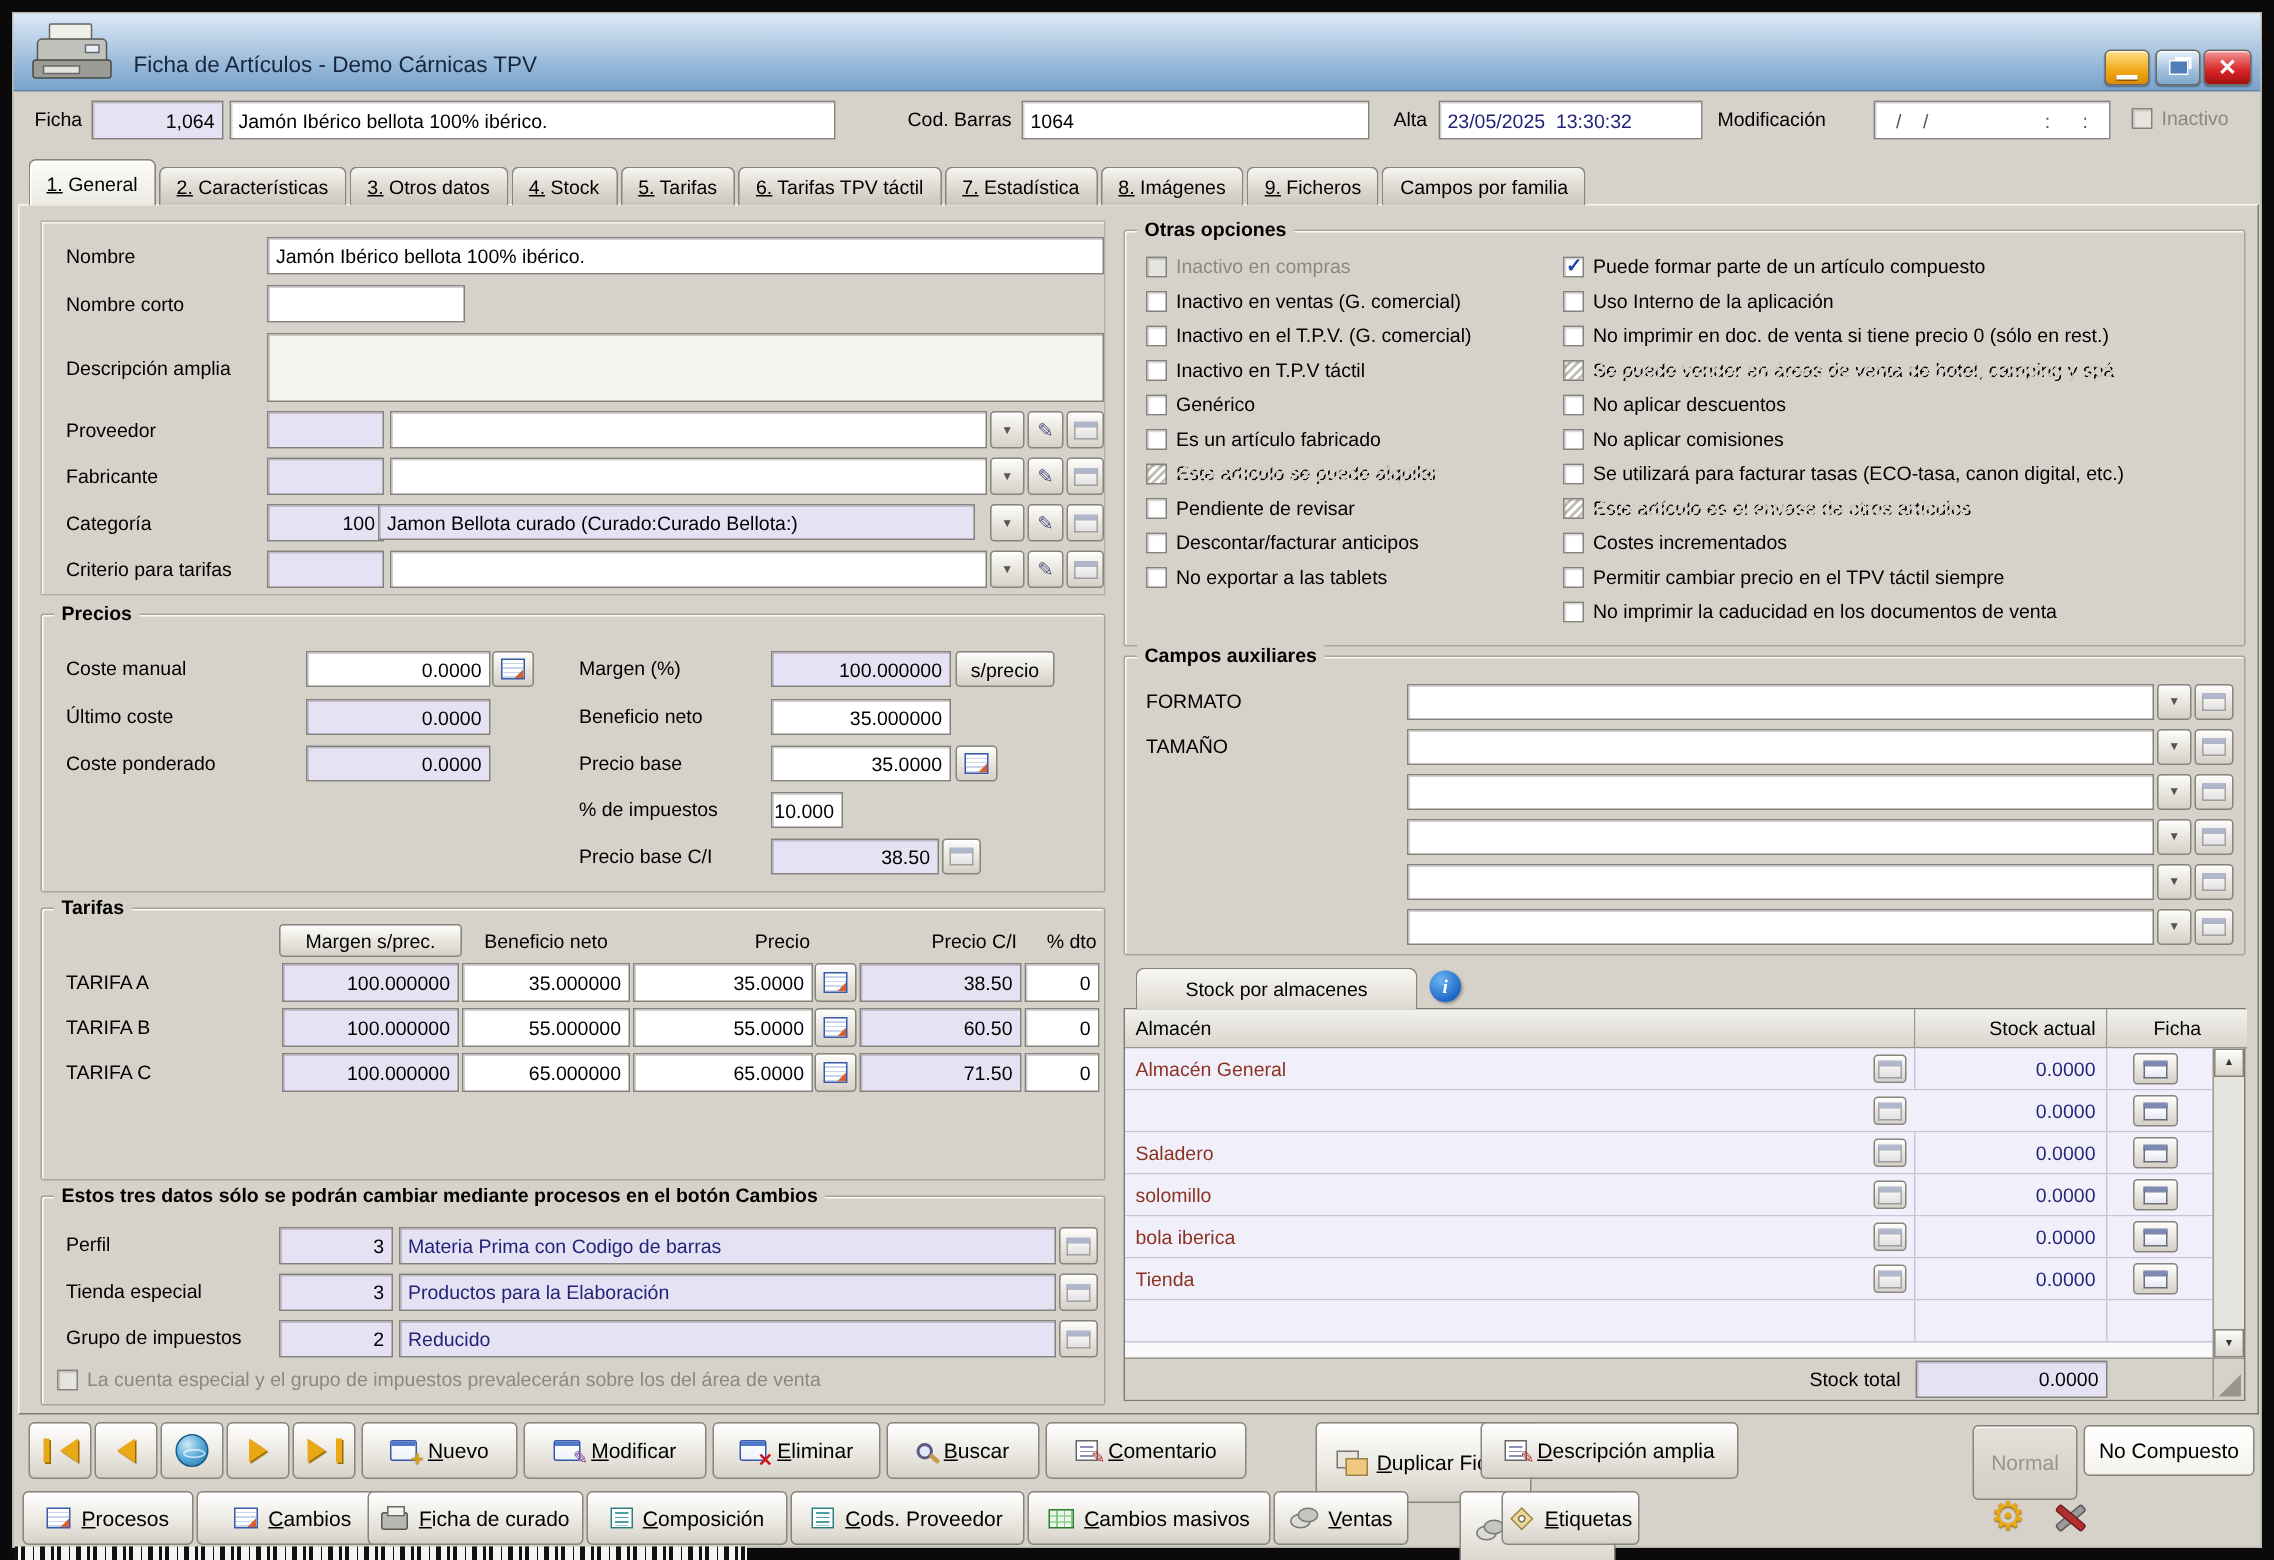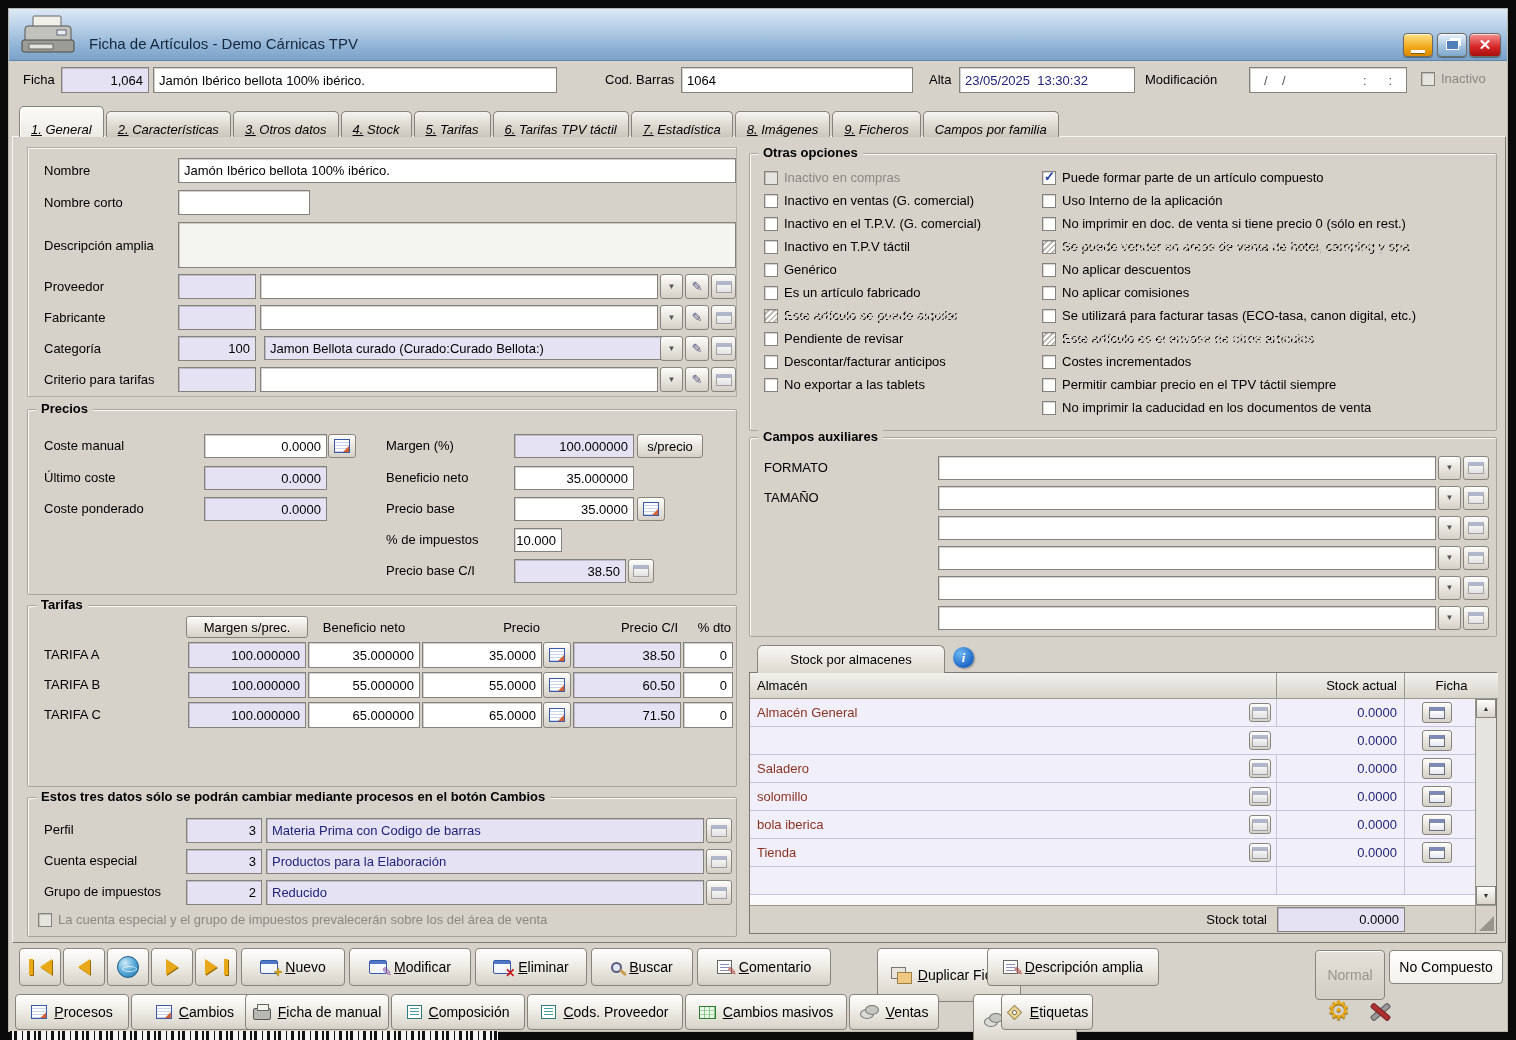--- a/index.html
+++ b/index.html
@@ -56,24 +56,24 @@
   .cb.dis { background:#e6e4de; }
   .cblbl { font-size:13px; }
   .cblbl.dim { color:#8a8880; }
   .cblbl.hatched { position:relative; }
   .cblbl.hatched::after { content:""; position:absolute; inset:0;
         background:repeating-linear-gradient(135deg,rgba(214,210,202,0) 0 2px,rgba(214,210,202,.92) 2px 4px); }
 
   
   .tabstrip { position:absolute; left:10px; top:100px; height:28px; display:flex;
               align-items:flex-end; z-index:3; }
-  .tab { height:26px; padding:0 11px; margin-right:2px; display:flex; align-items:flex-end;
+  .tab { height:26px; padding:0 11px; margin-right:2px; display:flex; align-items:center;
          background:linear-gradient(#f6f5f1,#ddd9d0 55%,#cbc7bd);
          border:1px solid #86847c; border-bottom:none; border-radius:5px 5px 0 0;
-         font-size:13px; white-space:nowrap; cursor:pointer;font-style:italic; }
+         font-size:13px; white-space:nowrap; cursor:pointer; }
   .tab.active { height:31px; background:linear-gradient(#fcfbf8,#eceae3);
                 box-shadow:inset 1px 1px 0 #fff; position:relative; z-index:4; }
   .tlabel { display:block; }
   .tlabel::first-letter { text-decoration:underline; }
   .page { position:absolute; left:3px; top:127px; width:1494px; height:807px; background:#d6d2ca;
           border:1px solid; border-color:#f8f7f3 #7e7c75 #7e7c75 #f8f7f3; }
 
   
   .icoform { width:16px; height:12px; background:linear-gradient(#fff,#e4e6f2); border:1px solid #6e6e78;
              border-top:4px solid #7e8ab2; flex:none; }
@@ -287,21 +287,21 @@
         </div>
       <div class="sbtn" style="left:657px;top:157px;width:24px;height:25px">
           <span class="pencil">✎</span>
         </div>
       <div class="sbtn" style="left:683px;top:157px;width:25px;height:25px">
           <span class="icoform dim2"></span>
         </div>
 
       <span class="lbl" style="left:16px;top:193px">Categoría</span>
       <div class="fld ro num" style="left:150px;top:188px;width:78px;height:25px">100</div>
-      <div class="fld ro" style="left:236px;top:188px;width:398px;height:24px">Jamon Bellota curado (Curado:Curado Bellota:)</div>
+      <div class="fld ro" style="left:224px;top:188px;width:398px;height:24px">Jamon Bellota curado (Curado:Curado Bellota:)</div>
       <div class="sbtn" style="left:632px;top:188px;width:23px;height:25px">
           <span class="drop">▼</span>
         </div>
       <div class="sbtn" style="left:657px;top:188px;width:24px;height:25px">
           <span class="pencil">✎</span>
         </div>
       <div class="sbtn" style="left:683px;top:188px;width:25px;height:25px">
           <span class="icoform dim2"></span>
         </div>
 
@@ -394,21 +394,21 @@
 
     <div class="grp" style="left:14px;top:660px;width:710px;height:140px">
       <span class="gt">Estos tres datos sólo se podrán cambiar mediante procesos en el botón Cambios</span>
       <span class="lbl" style="left:16px;top:24px">Perfil</span>
       <div class="fld ro num" style="left:158px;top:20px;width:76px;height:25px">3</div>
       <div class="fld ro" style="left:238px;top:20px;width:438px;height:25px;color:#23237a">Materia Prima con Codigo de barras</div>
       <div class="sbtn" style="left:678px;top:20px;width:26px;height:25px">
           <span class="icoform dim2"></span>
         </div>
 
-      <span class="lbl" style="left:16px;top:55px">Cuenta especial</span>
+      <span class="lbl" style="left:16px;top:55px">Tienda especial</span>
       <div class="fld ro num" style="left:158px;top:51px;width:76px;height:25px">3</div>
       <div class="fld ro" style="left:238px;top:51px;width:438px;height:25px;color:#23237a">Productos para la Elaboración</div>
       <div class="sbtn" style="left:678px;top:51px;width:26px;height:25px">
           <span class="icoform dim2"></span>
         </div>
 
       <span class="lbl" style="left:16px;top:86px">Grupo de impuestos</span>
       <div class="fld ro num" style="left:158px;top:82px;width:76px;height:25px">2</div>
       <div class="fld ro" style="left:238px;top:82px;width:438px;height:25px;color:#23237a">Reducido</div>
       <div class="sbtn" style="left:678px;top:82px;width:26px;height:25px">
@@ -716,21 +716,21 @@
     <div class="btn" style="left:6px;top:3px;width:114px;height:36px">
         <span class="icocalc"></span>
         <span class="tlabel">Procesos</span>
       </div>
     <div class="btn" style="left:122px;top:3px;width:128px;height:36px">
         <span class="icocalc"></span>
         <span class="tlabel">Cambios</span>
       </div>
     <div class="btn" style="left:236px;top:3px;width:144px;height:36px">
         <span class="icoprint"></span>
-        <span class="tlabel">Ficha de manual</span>
+        <span class="tlabel">Ficha de curado</span>
       </div>
     <div class="btn" style="left:382px;top:3px;width:134px;height:36px">
         <span class="icopaget"></span>
         <span class="tlabel">Composición</span>
       </div>
     <div class="btn" style="left:518px;top:3px;width:156px;height:36px">
         <span class="icopaget"></span>
         <span class="tlabel">Cods. Proveedor</span>
       </div>
     <div class="btn" style="left:676px;top:3px;width:162px;height:36px">

